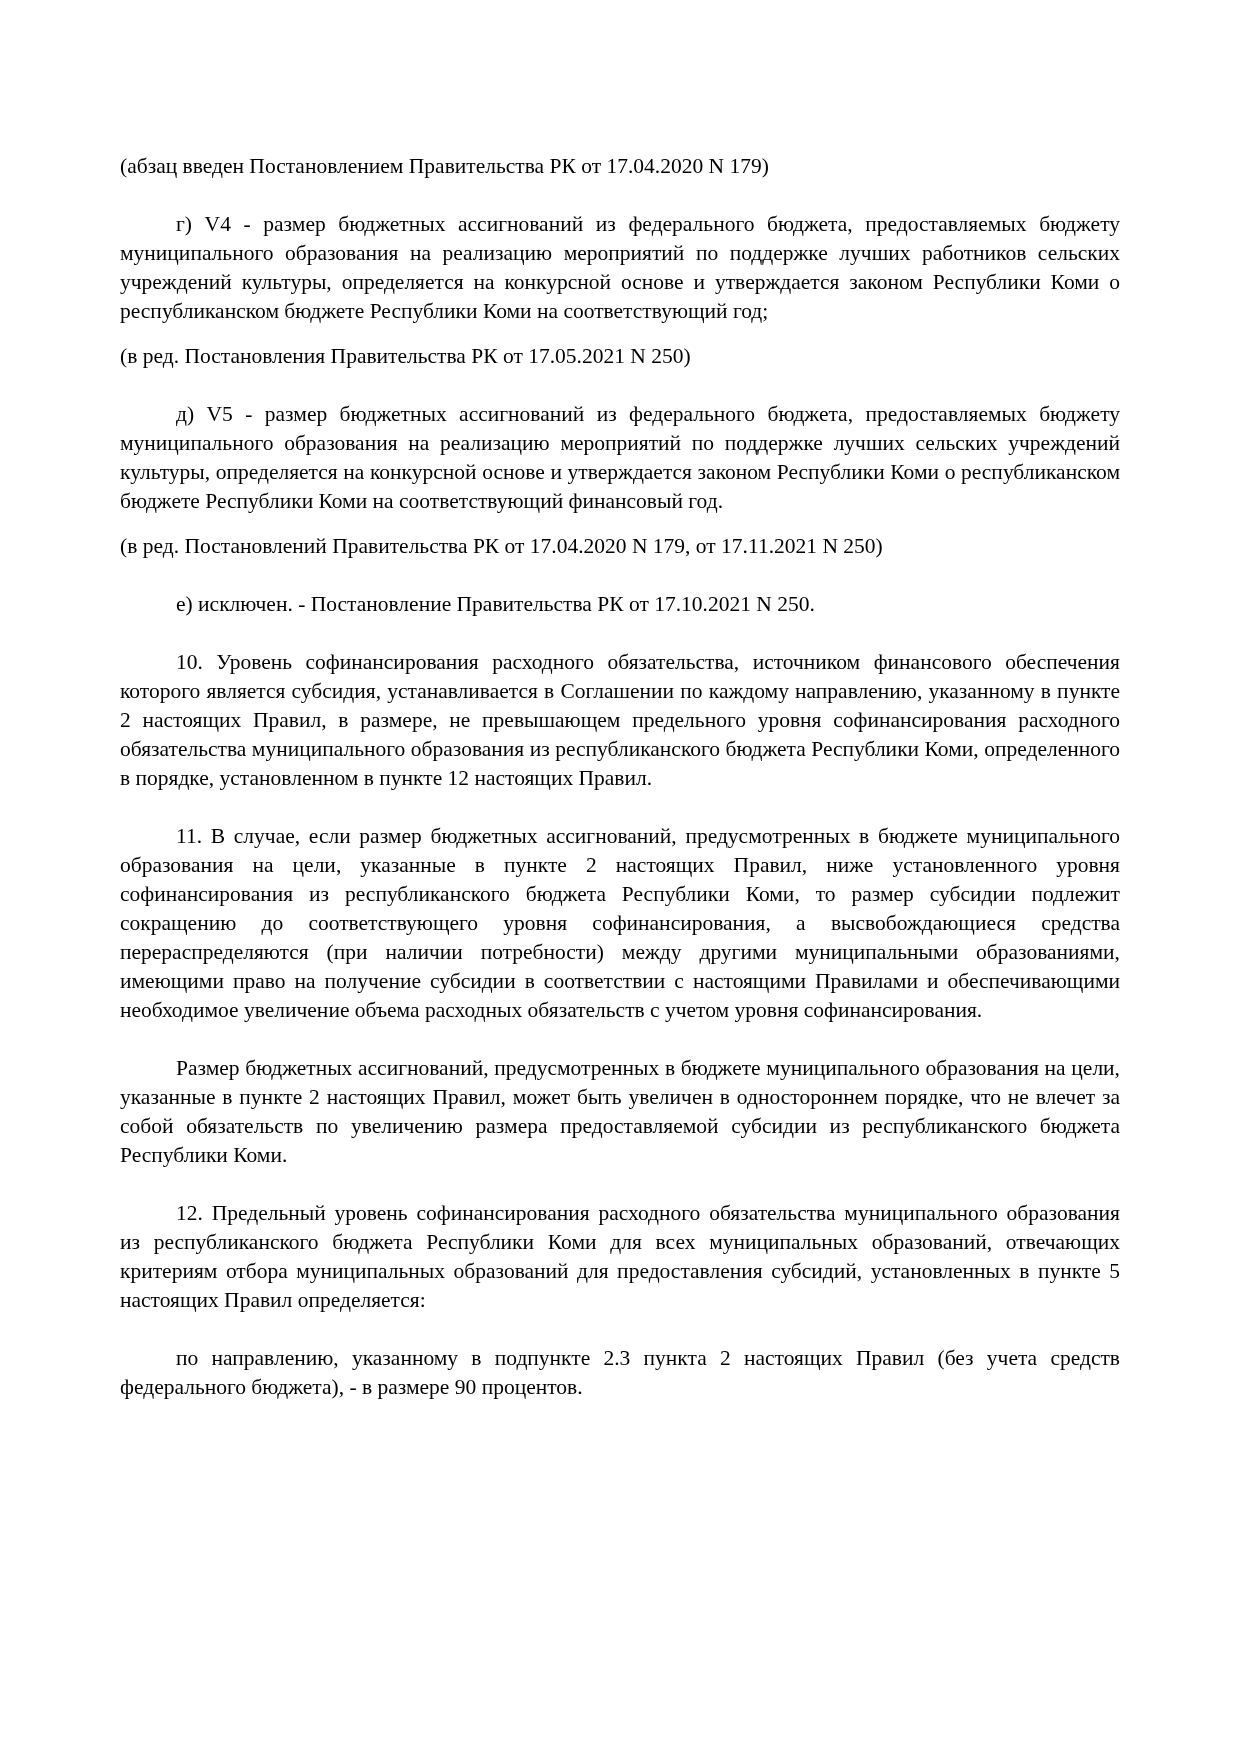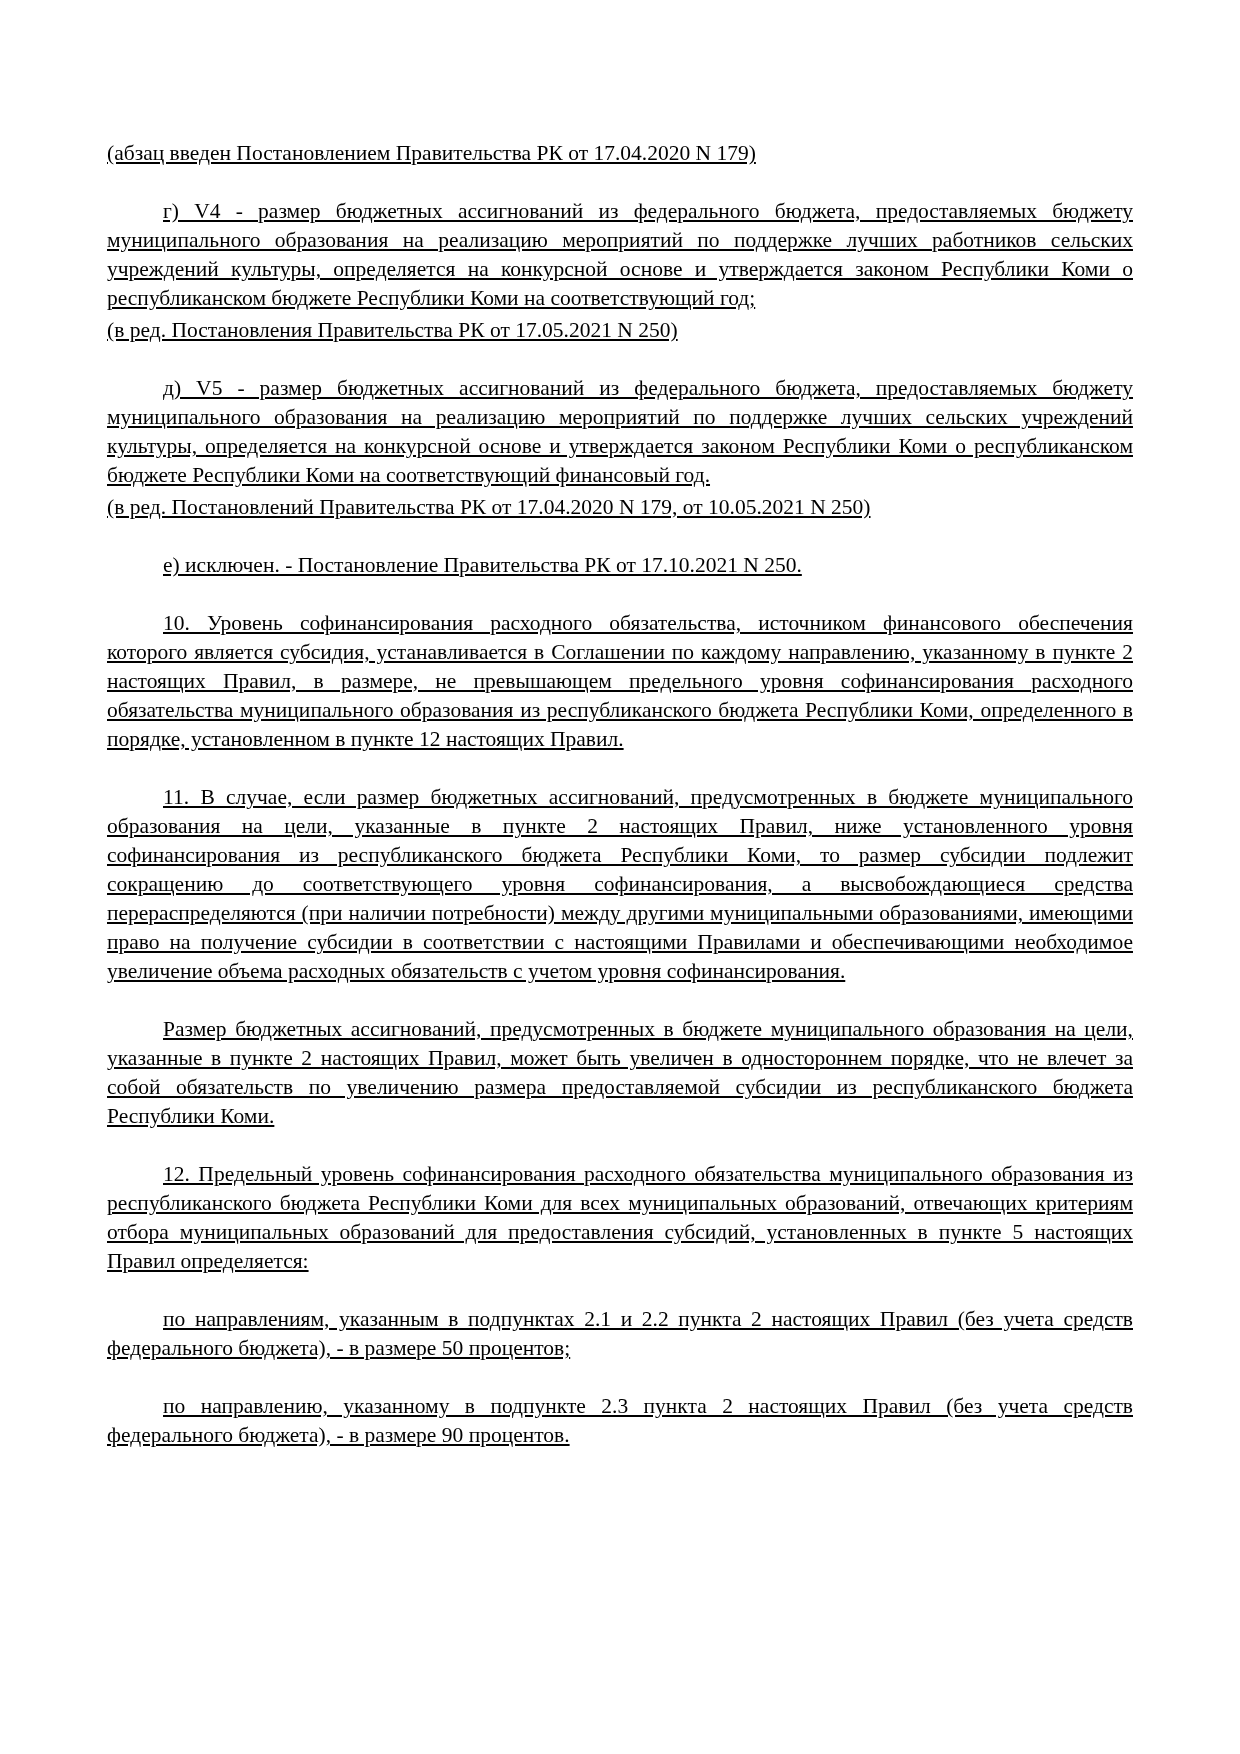--- a/index.html
+++ b/index.html
@@ -14,40 +14,38 @@
     box-sizing: border-box;
     padding: 136px 104px 40px 104px;
     background: #ffffff;
     color: #000000;
     font-family: "Liberation Serif", "DejaVu Serif", serif;
     font-size: 21.5px;
     line-height: 29px;
     overflow: hidden;
   }
   p.para {
-    margin: 3px;
+    margin: 16px;
     text-align: justify;
-    text-decoration: underline;
   }
   p.para.indent {
     text-indent: 56px;
   }
   p.para.gap {
     margin-top: 29px;
   }
 </style>
 </head>
 <body>
 
 <div class="page">
   <p class="para">(абзац введен Постановлением Правительства РК от 17.04.2020 N 179)</p>
   <p class="para gap indent">г) V4 - размер бюджетных ассигнований из федерального бюджета, предоставляемых бюджету муниципального образования на реализацию мероприятий по поддержке лучших работников сельских учреждений культуры, определяется на конкурсной основе и утверждается законом Республики Коми о республиканском бюджете Республики Коми на соответствующий год;</p>
   <p class="para">(в ред. Постановления Правительства РК от 17.05.2021 N 250)</p>
   <p class="para gap indent">д) V5 - размер бюджетных ассигнований из федерального бюджета, предоставляемых бюджету муниципального образования на реализацию мероприятий по поддержке лучших сельских учреждений культуры, определяется на конкурсной основе и утверждается законом Республики Коми о республиканском бюджете Республики Коми на соответствующий финансовый год.</p>
-  <p class="para">(в ред. Постановлений Правительства РК от 17.04.2020 N 179, от 10.05.2021 N 250)</p>
+  <p class="para">(в ред. Постановлений Правительства РК от 17.04.2020 N 179, от 17.11.2021 N 250)</p>
   <p class="para gap indent">е) исключен. - Постановление Правительства РК от 17.10.2021 N 250.</p>
   <p class="para gap indent">10. Уровень софинансирования расходного обязательства, источником финансового обеспечения которого является субсидия, устанавливается в Соглашении по каждому направлению, указанному в пункте 2 настоящих Правил, в размере, не превышающем предельного уровня софинансирования расходного обязательства муниципального образования из республиканского бюджета Республики Коми, определенного в порядке, установленном в пункте 12 настоящих Правил.</p>
   <p class="para gap indent">11. В случае, если размер бюджетных ассигнований, предусмотренных в бюджете муниципального образования на цели, указанные в пункте 2 настоящих Правил, ниже установленного уровня софинансирования из республиканского бюджета Республики Коми, то размер субсидии подлежит сокращению до соответствующего уровня софинансирования, а высвобождающиеся средства перераспределяются (при наличии потребности) между другими муниципальными образованиями, имеющими право на получение субсидии в соответствии с настоящими Правилами и обеспечивающими необходимое увеличение объема расходных обязательств с учетом уровня софинансирования.</p>
   <p class="para gap indent">Размер бюджетных ассигнований, предусмотренных в бюджете муниципального образования на цели, указанные в пункте 2 настоящих Правил, может быть увеличен в одностороннем порядке, что не влечет за собой обязательств по увеличению размера предоставляемой субсидии из республиканского бюджета Республики Коми.</p>
   <p class="para gap indent">12. Предельный уровень софинансирования расходного обязательства муниципального образования из республиканского бюджета Республики Коми для всех муниципальных образований, отвечающих критериям отбора муниципальных образований для предоставления субсидий, установленных в пункте 5 настоящих Правил определяется:</p>
-  <p class="para gap indent">по направлениям, указанным в подпунктах 2.1 и 2.2 пункта 2 настоящих Правил (без учета средств федерального бюджета), - в размере 50 процентов;</p>
   <p class="para gap indent">по направлению, указанному в подпункте 2.3 пункта 2 настоящих Правил (без учета средств федерального бюджета), - в размере 90 процентов.</p>
 </div>
 
 </body></html>

